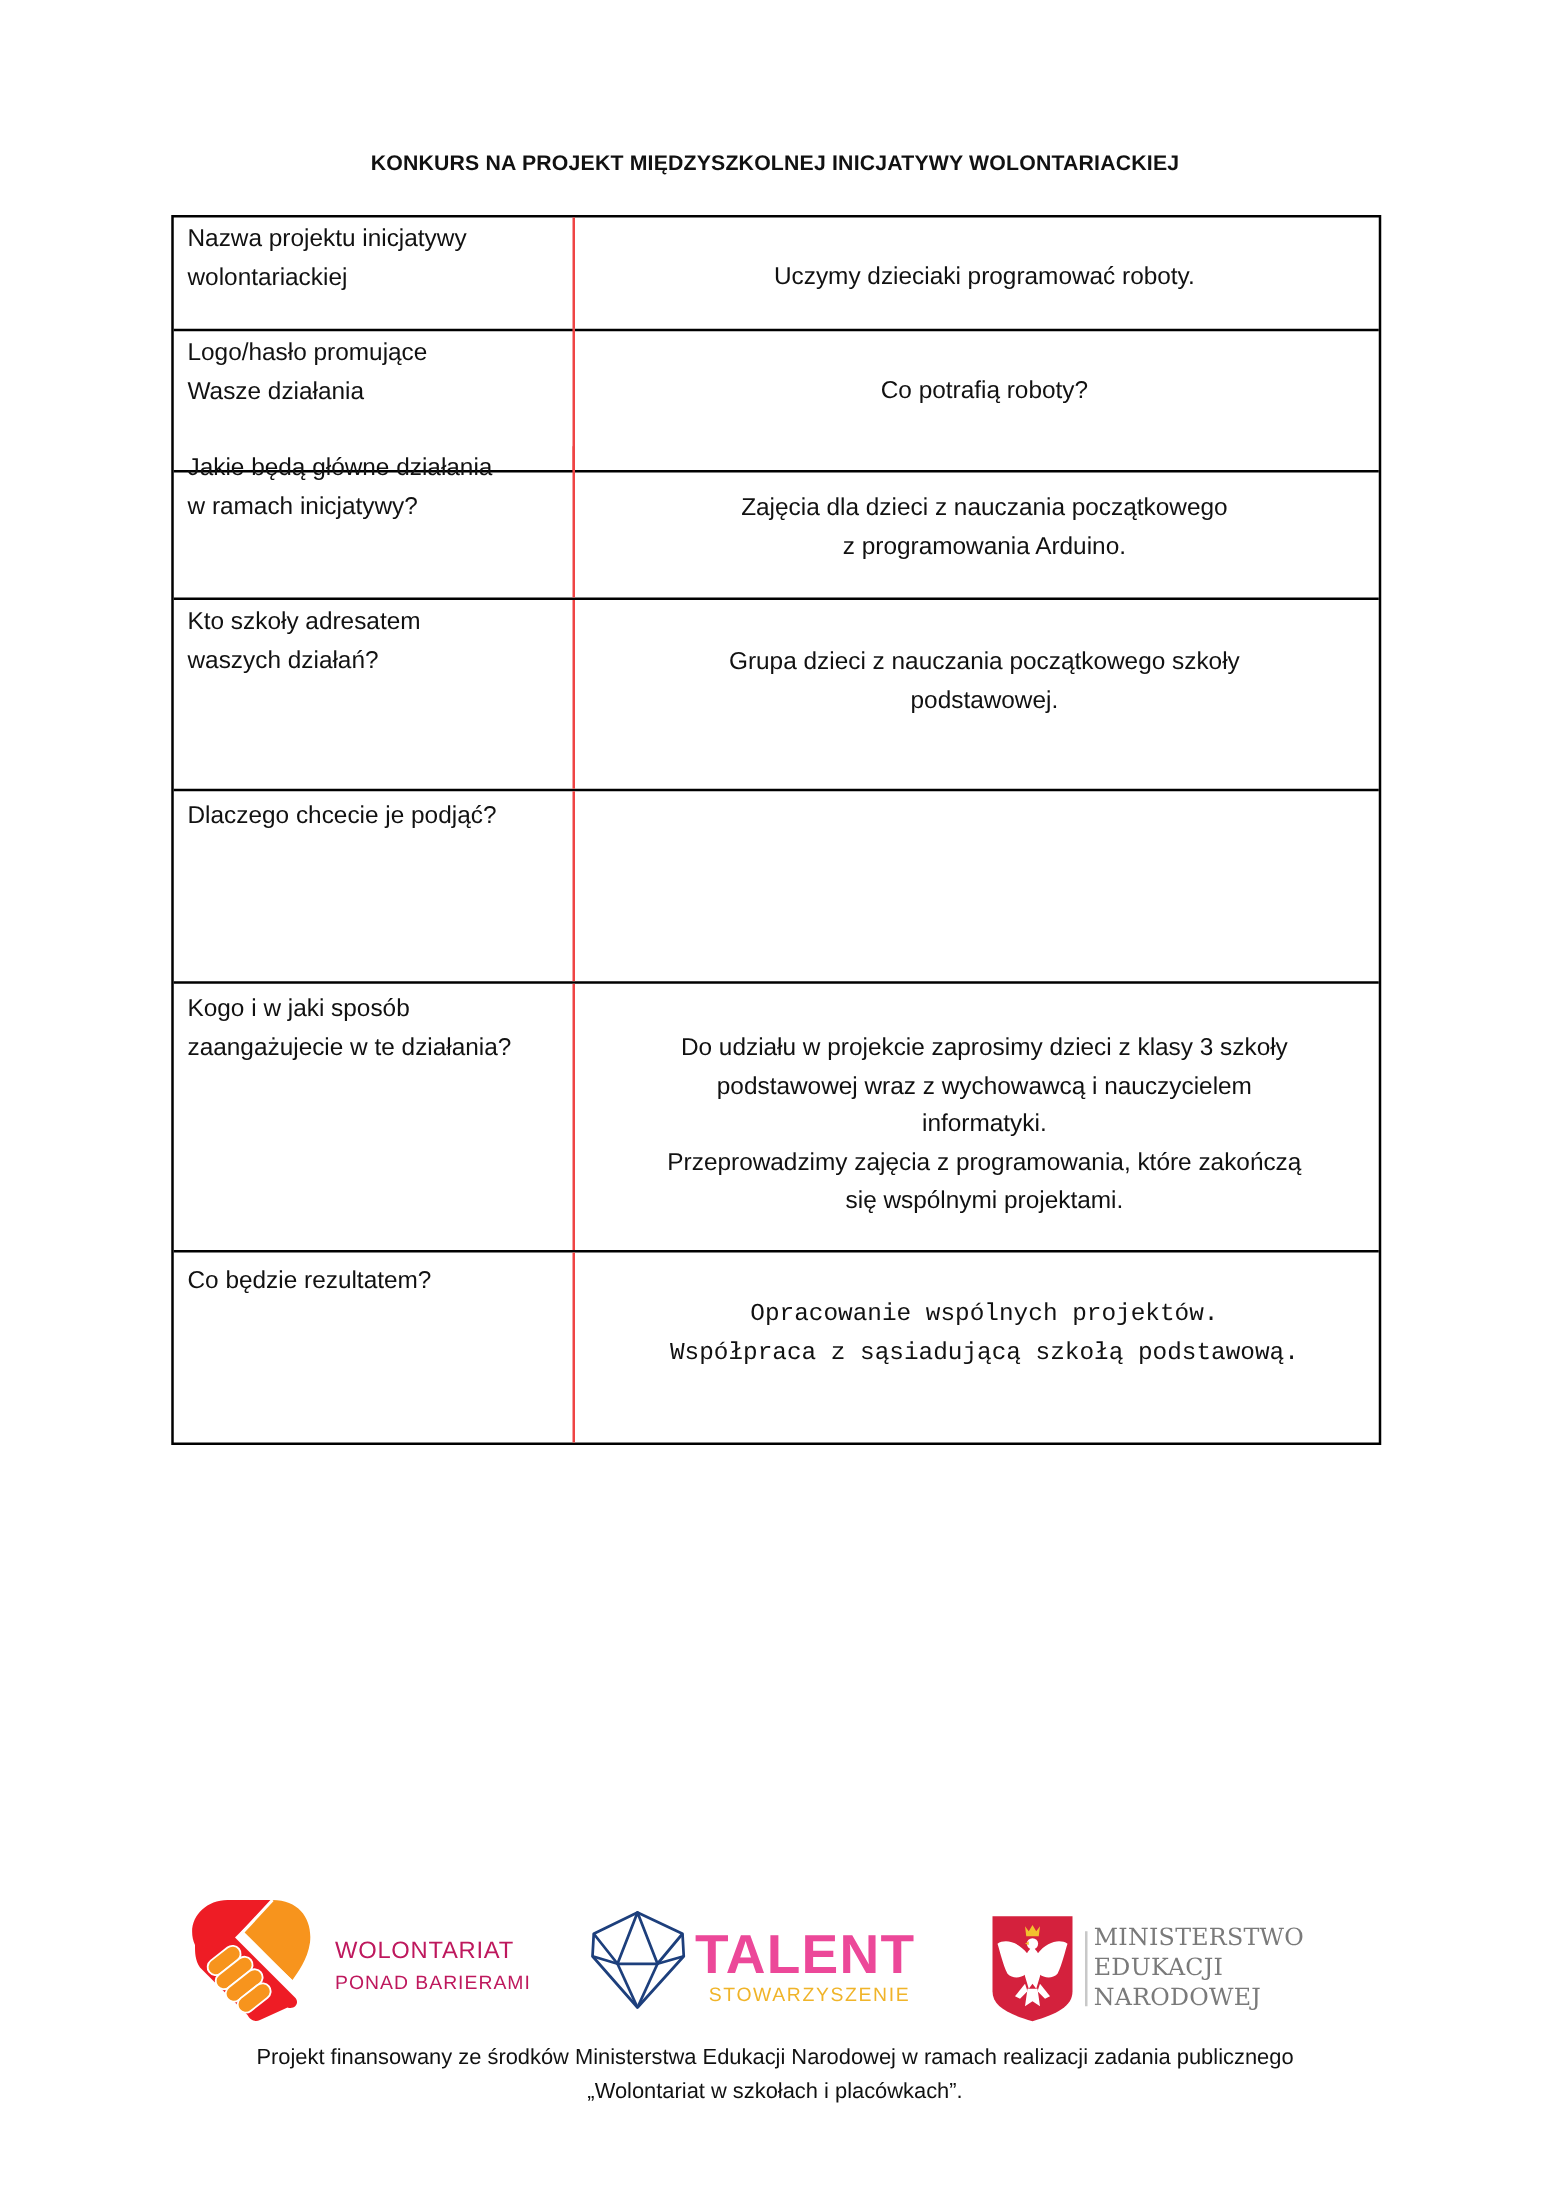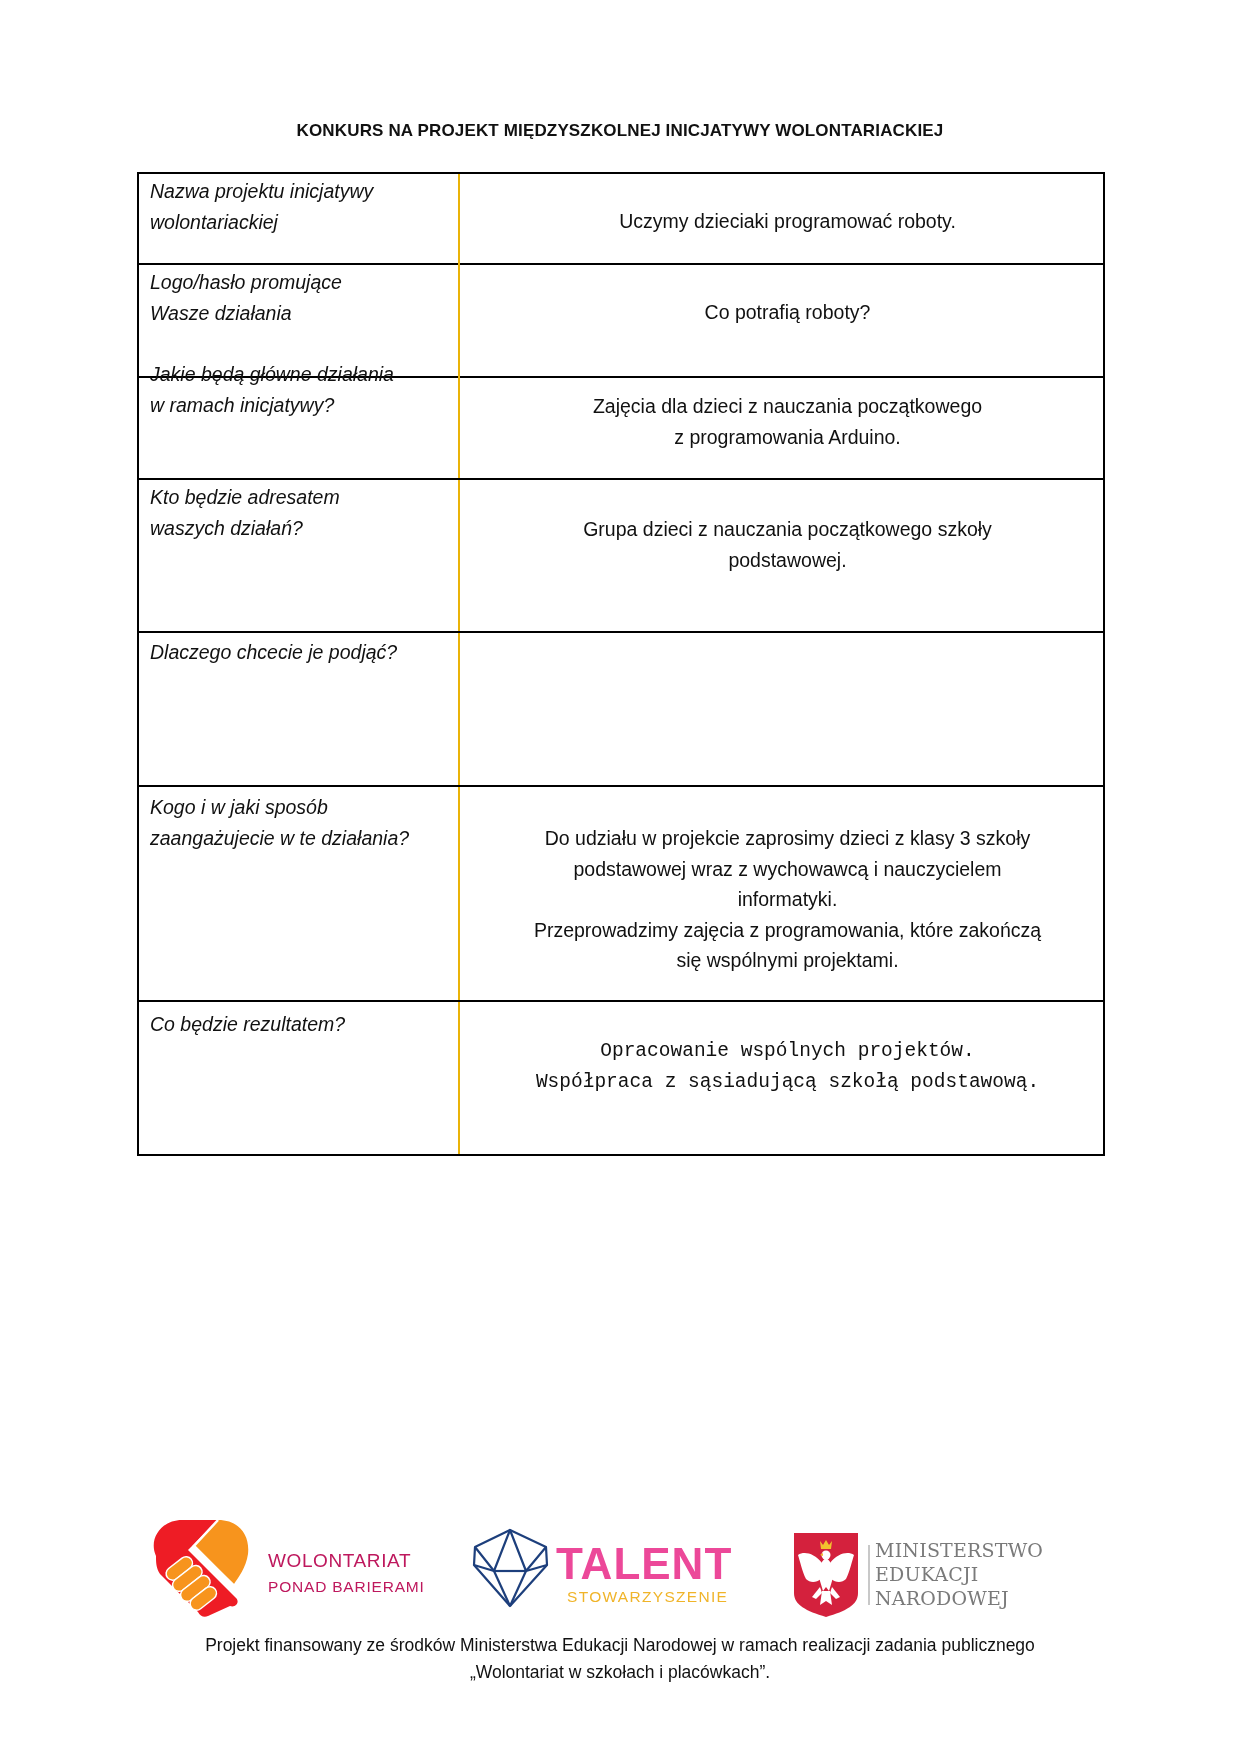--- a/index.html
+++ b/index.html
@@ -4,21 +4,21 @@
 <style>
   html, body { margin: 0; padding: 0; background: #ffffff; }
   body { width: 1240px; height: 1754px; position: relative; overflow: hidden;
          font-family: "Liberation Sans", sans-serif; color: #111111; }
   .title { position: absolute; left: 0; width: 1240px; top: 121px; text-align: center;
            font-weight: bold; font-size: 17px; letter-spacing: 0.15px; color: #111; }
   .table { position: absolute; left: 137px; top: 172px; width: 968px; height: 984px;
            border: 2px solid #000; box-sizing: border-box; }
   .row { position: absolute; left: 0; width: 964px; box-sizing: border-box; border-bottom: 2px solid #000; }
   .row.last { border-bottom: none; }
-  .cell-l { position: absolute; left: 0; top: 0; bottom: 0; width: 321px; border-right: 2px solid #eab308; box-sizing: border-box; font-style: italic; }
+  .cell-l { position: absolute; left: 0; top: 0; bottom: 0; width: 321px; border-right: 2px solid #ef4444; box-sizing: border-box; }
   .cell-r { position: absolute; left: 321px; right: 0; top: 0; bottom: 0; margin-left: 12px; }
   .lbl { position: absolute; left: 11px; right: 6px; font-size: 19.5px; line-height: 30.5px; white-space: pre-line; }
   .val { position: absolute; left: 6px; right: 6px; text-align: center; font-size: 19.5px; line-height: 30.5px; white-space: pre-line; }
   .logo { position: absolute; }
   .wol-text { position: absolute; left: 268px; top: 1548px; color: #be185d; font-size: 19px; line-height: 26px; letter-spacing: 0.6px; }
   .wol-text .l2 { font-size: 15.5px; letter-spacing: 0.8px; }
   .talent-main { position: absolute; left: 556px; top: 1541px; color: #ec4899; font-size: 44px; font-weight: bold; letter-spacing: 1px; line-height: 46px; }
   .talent-sub { position: absolute; left: 567px; top: 1588px; color: #f0b429; font-size: 15.5px; letter-spacing: 1.3px; line-height: 18px; }
   .men-sep { position: absolute; left: 868px; top: 1545px; width: 2px; height: 60px; background: #c8c8c8; }
   .men-text { position: absolute; left: 875px; top: 1538px; color: #7a7a7a; font-family: "DejaVu Serif", serif;
@@ -58,21 +58,21 @@
 w ramach inicjatywy?</div>
     </div>
     <div class="cell-r">
       <div class="val" style="top:34px;">Zajęcia dla dzieci z nauczania początkowego
 z programowania Arduino.</div>
     </div>
   </div>
 
   <div class="row" style="top:306px; height:153px;">
     <div class="cell-l">
-      <div class="lbl" style="top:2px;">Kto będzie adresatem
+      <div class="lbl" style="top:2px;">Kto szkoły adresatem
 waszych działań?</div>
     </div>
     <div class="cell-r">
       <div class="val" style="top:34px;">Grupa dzieci z nauczania początkowego szkoły
 podstawowej.</div>
     </div>
   </div>
 
   <div class="row" style="top:459px; height:154px;">
     <div class="cell-l">

